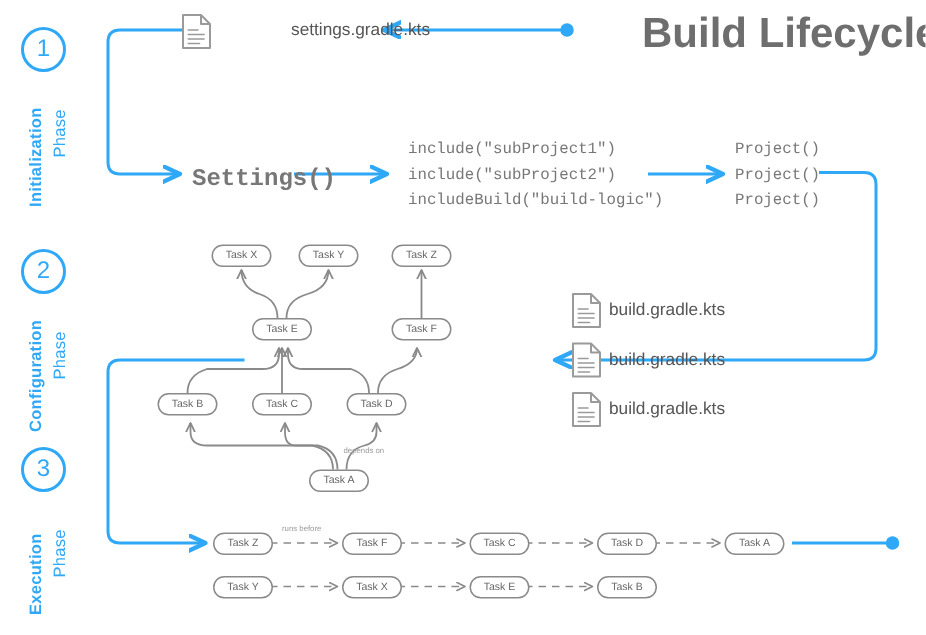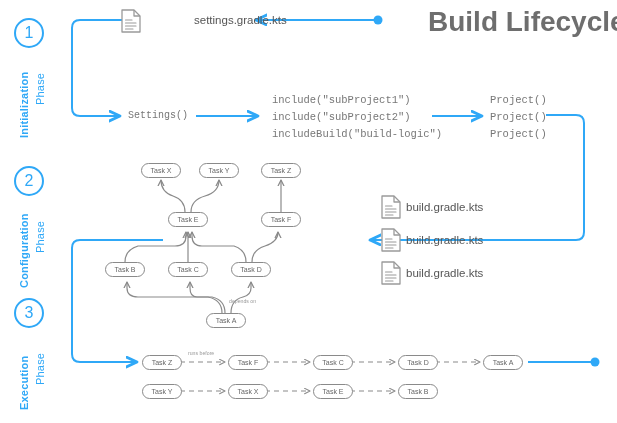--- a/index.html
+++ b/index.html
@@ -16,21 +16,21 @@
       transform:rotate(-90deg);}
   .phase-label.second{font-weight:normal;}
 
   .title{position:absolute;color:#6E6E6E;font-size:28px;font-weight:bold;white-space:nowrap;}
 
   .fileicon{position:absolute;width:20px;height:24px;}
   .filelabel{position:absolute;color:#555;font-size:11.5px;white-space:nowrap;}
 
   .mono{position:absolute;color:#777;font-family:"Liberation Mono",monospace;
         font-size:10.5px;white-space:nowrap;}
-  .mono.big{font-size:10px;}
+  .mono.big{font-size:16px;font-weight:bold;}
 
   .node{position:absolute;border:1.3px solid #8a8a8a;border-radius:9px;
       background:#fff;color:#666;font-size:7px;height:15px;
       display:flex;align-items:center;justify-content:center;box-sizing:border-box;
       white-space:nowrap;}
   .node.w{width:40px;}
   .edge-note{position:absolute;color:#9a9a9a;font-size:5.2px;white-space:nowrap;}
 </style>
 </head>
 <body>

